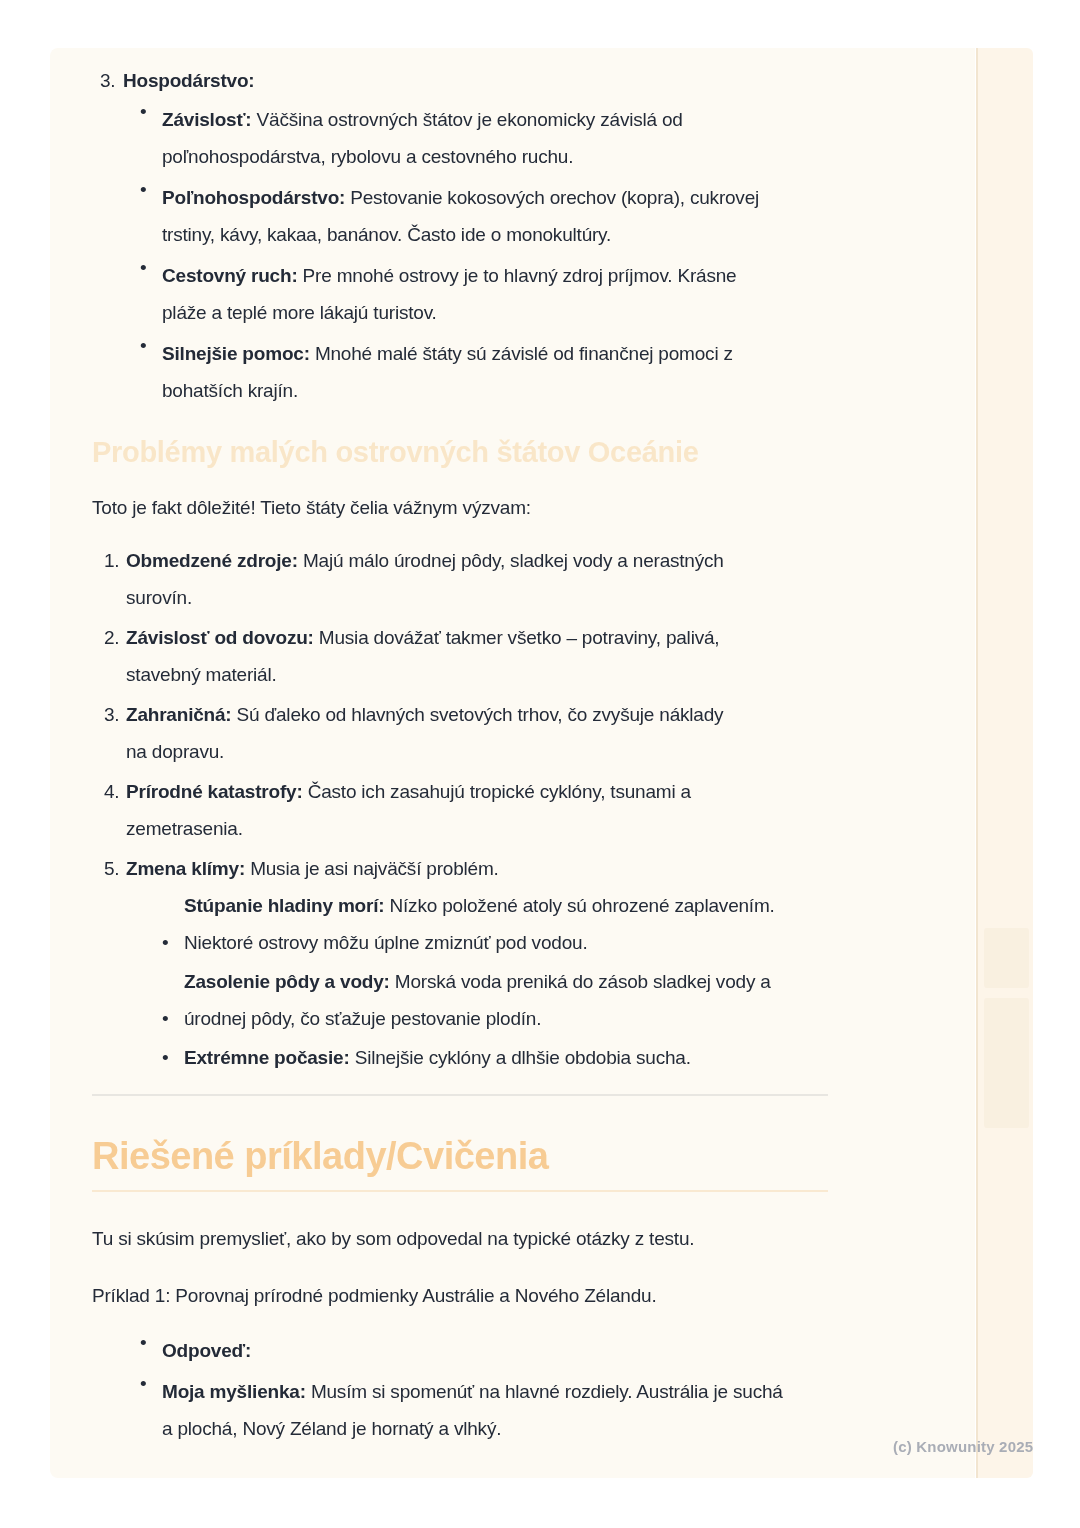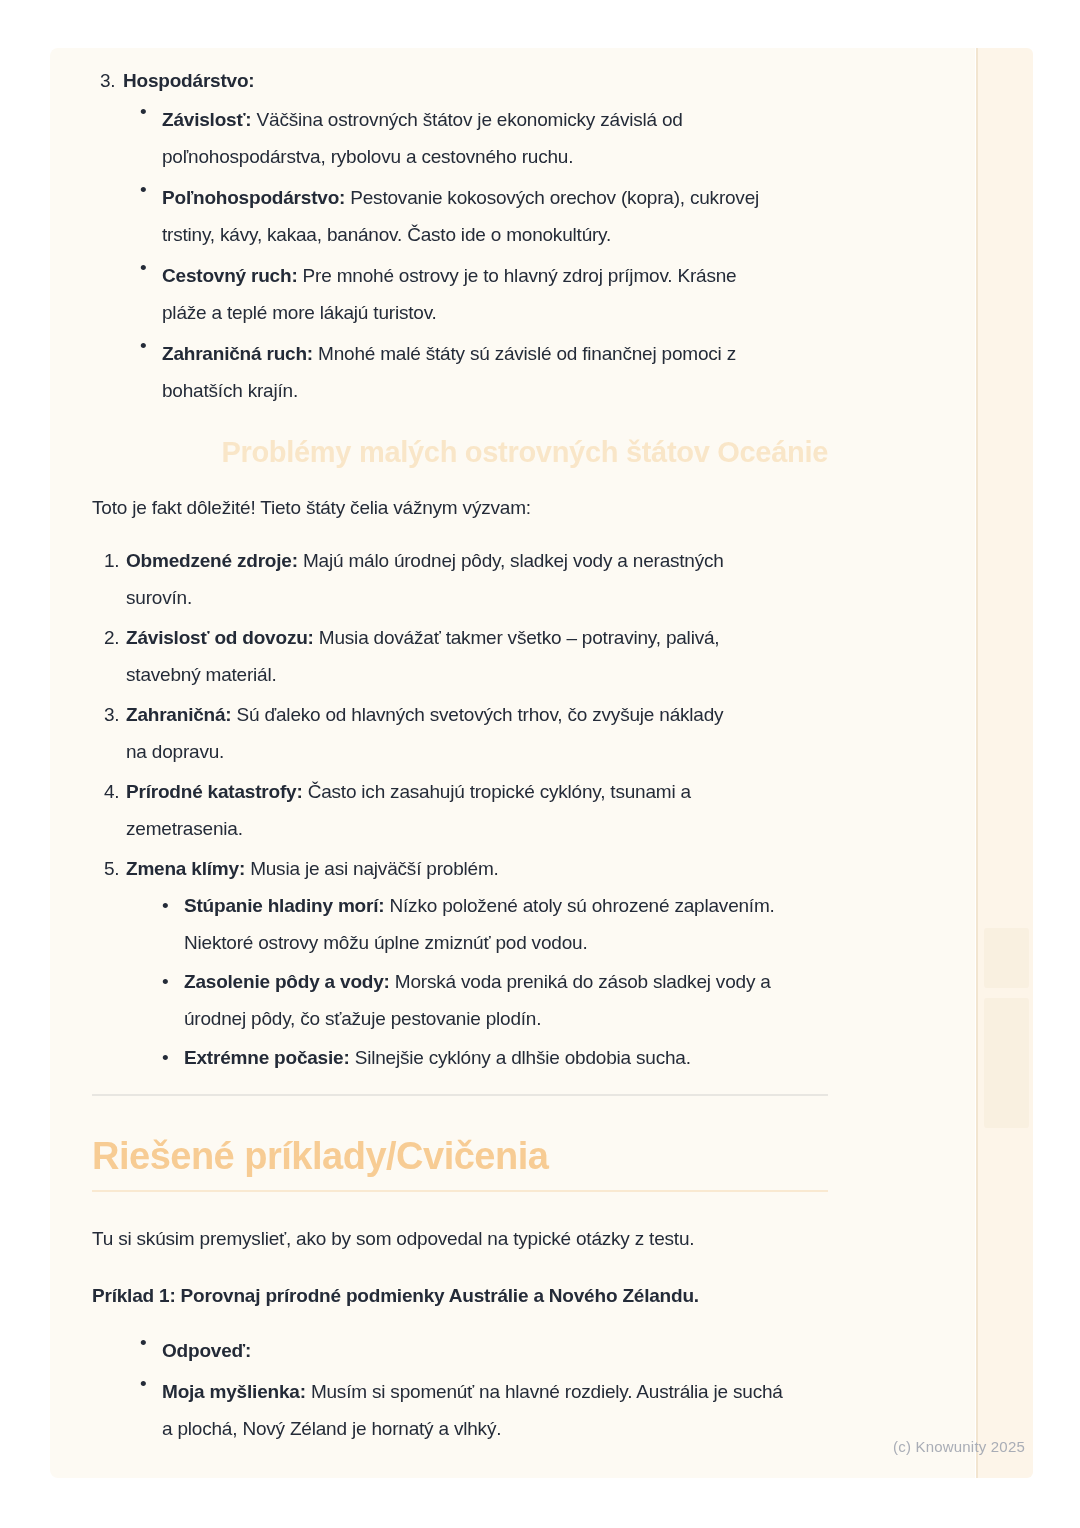--- a/index.html
+++ b/index.html
@@ -40,45 +40,45 @@
   .econ-title .num { flex:0 0 23px; }
 
   .bullets { padding-left:48px; margin-top:2px; }
   .bullet { display:flex; margin-bottom:4px; }
   .dot { flex:0 0 22px; }
   .dot::before { content:"•"; font-size:19px; }
 
   .h2-pale {
     margin-top:26px;
     font-size:29px; line-height:34px; font-weight:700;
-    color:#f9e6c8; letter-spacing:-0.3px;text-align:right;
+    color:#f9e6c8; letter-spacing:-0.3px;
   }
   .intro { margin-top:20px; }
 
   .numlist { margin-top:16px; padding-left:12px; }
   .numlist .num-item { margin-bottom:3px; }
 
   .nested { padding-left:36px; margin-top:0; }
-  .nested .bullet { margin-bottom:2px; }
+  .nested .bullet { margin-bottom:2px;align-items:flex-end; }
 
   .divider { margin-top:16px; height:2px; background:#e8e6e1; width:736px; }
   .h1-orange {
     margin-top:38px;
     font-size:38px; line-height:44px; font-weight:700;
     color:#f7cc94; letter-spacing:-0.5px;
   }
   .h1-underline { margin-top:12px; height:2px; background:#f9e9d1; width:736px; }
   .intro2 { margin-top:28px; }
-  .example-title { margin-top:20px; font-weight:700; }
+  .example-title { margin-top:20px; font-weight:400; }
   .ex-bullets { padding-left:48px; margin-top:18px; }
 
   .watermark {
     position:absolute; left:893px; top:1438px;
     font-size:15px; line-height:18px; color:#a9adb6;
-    letter-spacing:0.2px; z-index:5;
+    letter-spacing:0.2px; z-index:5;font-weight:bold;
   }
 </style>
 </head>
 <body>
 
 <div class="sheet">
 
   <div class="li econ-title">
     <span class="num">3.</span>
     <b>Hospodárstvo:</b>
@@ -95,21 +95,21 @@
       <p><b>Poľnohospodárstvo:</b> <span class="t">Pestovanie kokosových orechov (kopra), cukrovej
 trstiny, kávy, kakaa, banánov. Často ide o monokultúry.</span></p>
     </div>
     <div class="bullet">
       <span class="dot"></span>
       <p><b>Cestovný ruch:</b> <span class="t">Pre mnohé ostrovy je to hlavný zdroj príjmov. Krásne
 pláže a teplé more lákajú turistov.</span></p>
     </div>
     <div class="bullet">
       <span class="dot"></span>
-      <p><b>Zahraničná ruch:</b> <span class="t">Mnohé malé štáty sú závislé od finančnej pomoci z
+      <p><b>Silnejšie pomoc:</b> <span class="t">Mnohé malé štáty sú závislé od finančnej pomoci z
 bohatších krajín.</span></p>
     </div>
   </div>
 
   <div class="h2-pale">Problémy malých ostrovných štátov Oceánie</div>
   <p class="intro">Toto je fakt dôležité! Tieto štáty čelia vážnym výzvam:</p>
 
   <div class="numlist">
     <div class="li num-item">
       <span class="num">1.</span>

